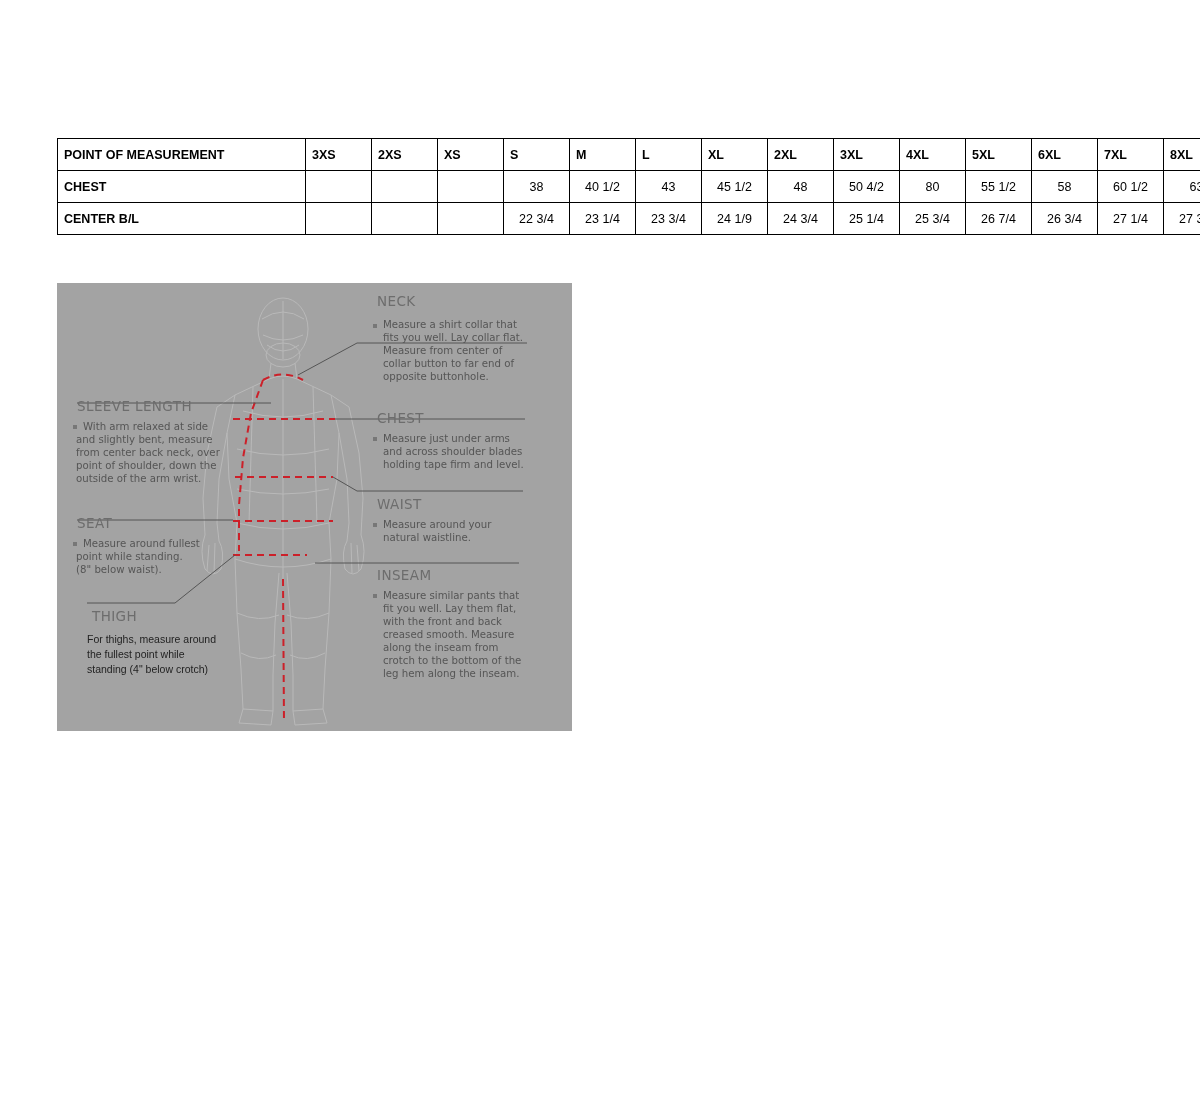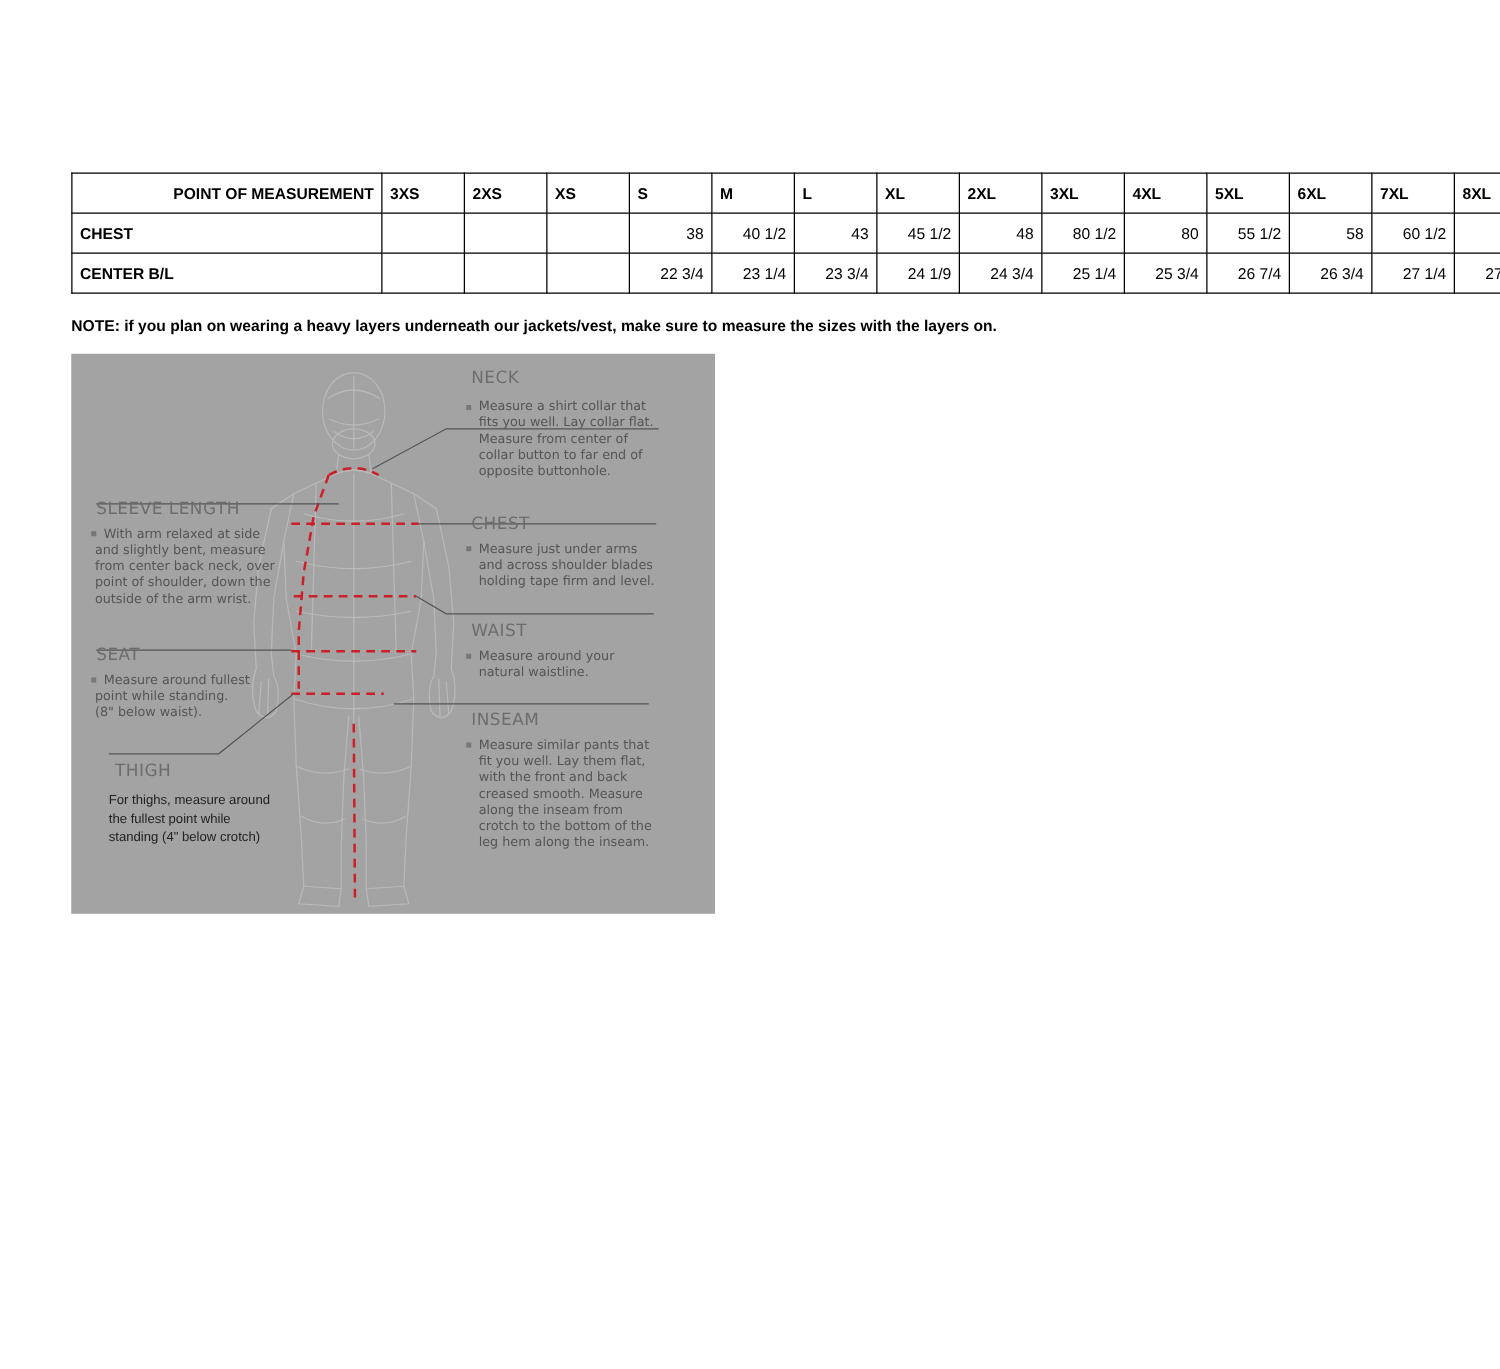--- a/index.html
+++ b/index.html
@@ -44,33 +44,33 @@
     border: 1px solid #000000;
     height: 31px;
     padding: 0 6px;
     font-weight: bold;
     text-align: left;
     vertical-align: middle;
     white-space: nowrap;
     overflow: hidden;
   }
   table.specs thead th.pom {
-    text-align: right;
+    text-align: left;
     width: 235px;
     margin-left: 18px;
   }
   table.specs thead th.size {
     text-align: left;
     width: 53px;
   }
   table.specs tbody td.rowlabel {
     text-align: left;
   }
   table.specs tbody td.val {
-    text-align: right;
+    text-align: center;
     font-weight: normal;
     font-size: 12.5px;
   }
   .note {
     position: absolute;
     left: 57px;
     top: 254px;
     font-size: 12.5px;
     font-weight: bold;
   }
@@ -152,21 +152,21 @@
       <tr>
         <td class="rowlabel">CHEST</td>
         <td class="val"></td>
         <td class="val"></td>
         <td class="val"></td>
         <td class="val">38</td>
         <td class="val">40 1/2</td>
         <td class="val">43</td>
         <td class="val">45 1/2</td>
         <td class="val">48</td>
-        <td class="val">80 1/2</td>
+        <td class="val">50 4/2</td>
         <td class="val">80</td>
         <td class="val">55 1/2</td>
         <td class="val">58</td>
         <td class="val">60 1/2</td>
         <td class="val">63</td>
 
       </tr>
       <tr>
         <td class="rowlabel">CENTER B/L</td>
         <td class="val"></td>
@@ -181,21 +181,20 @@
         <td class="val">25 3/4</td>
         <td class="val">26 7/4</td>
         <td class="val">26 3/4</td>
         <td class="val">27 1/4</td>
         <td class="val">27 3/4</td>
 
       </tr>
     </tbody>
   </table>
 
-  <div class="note">NOTE: if you plan on wearing a heavy layers underneath our jackets/vest, make sure to measure the sizes with the layers on.</div>
 
   <div class="diagram">
     <svg width="515" height="448" viewBox="0 0 515 448" xmlns="http://www.w3.org/2000/svg">
 
       <g class="bodyline">
 
         <ellipse cx="226" cy="46" rx="25" ry="31"></ellipse>
         <path d="M205 36 Q226 22 247 36"></path>
         <path d="M206 52 Q226 62 246 52"></path>
         <path d="M226 18 L226 76"></path>

